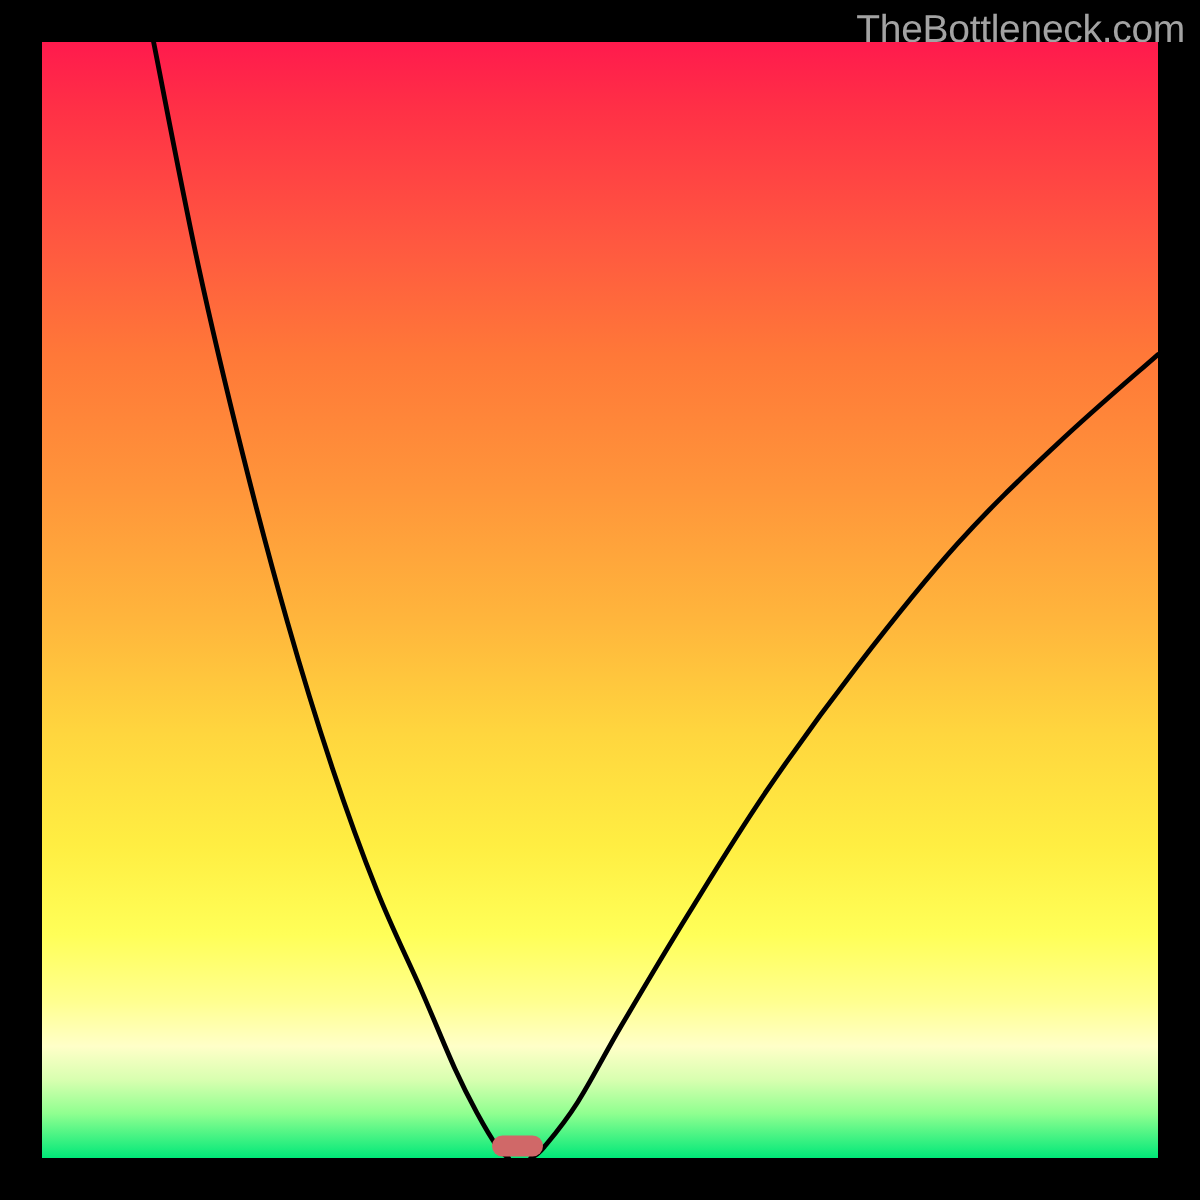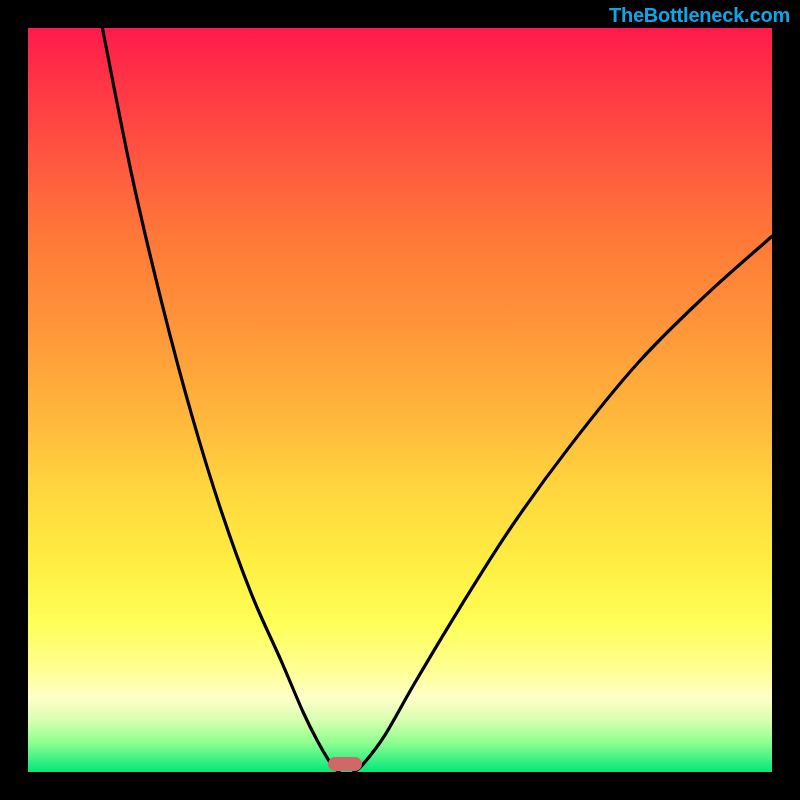--- a/index.html
+++ b/index.html
@@ -40,23 +40,23 @@
     height: 14px;
     background: #d06868;
     border-radius: 7px;
     bottom: 1px;
     transform: translateX(-50%);
   }
   .attribution {
     position: absolute;
     top: 4px;
     right: 10px;
-    color: #0ea5e9;
-    font-size: 20px;
-    font-weight: 700;
+    color: #a3a3a3;
+    font-size: 26px;
+    font-weight: 400;
     letter-spacing: -0.2px;
   }
 </style>
 </head>
 <body>
 
 <div class="attribution">TheBottleneck.com</div>
 
 <div class="frame">
   <svg class="curve" viewBox="0 0 744 744" preserveAspectRatio="none">

